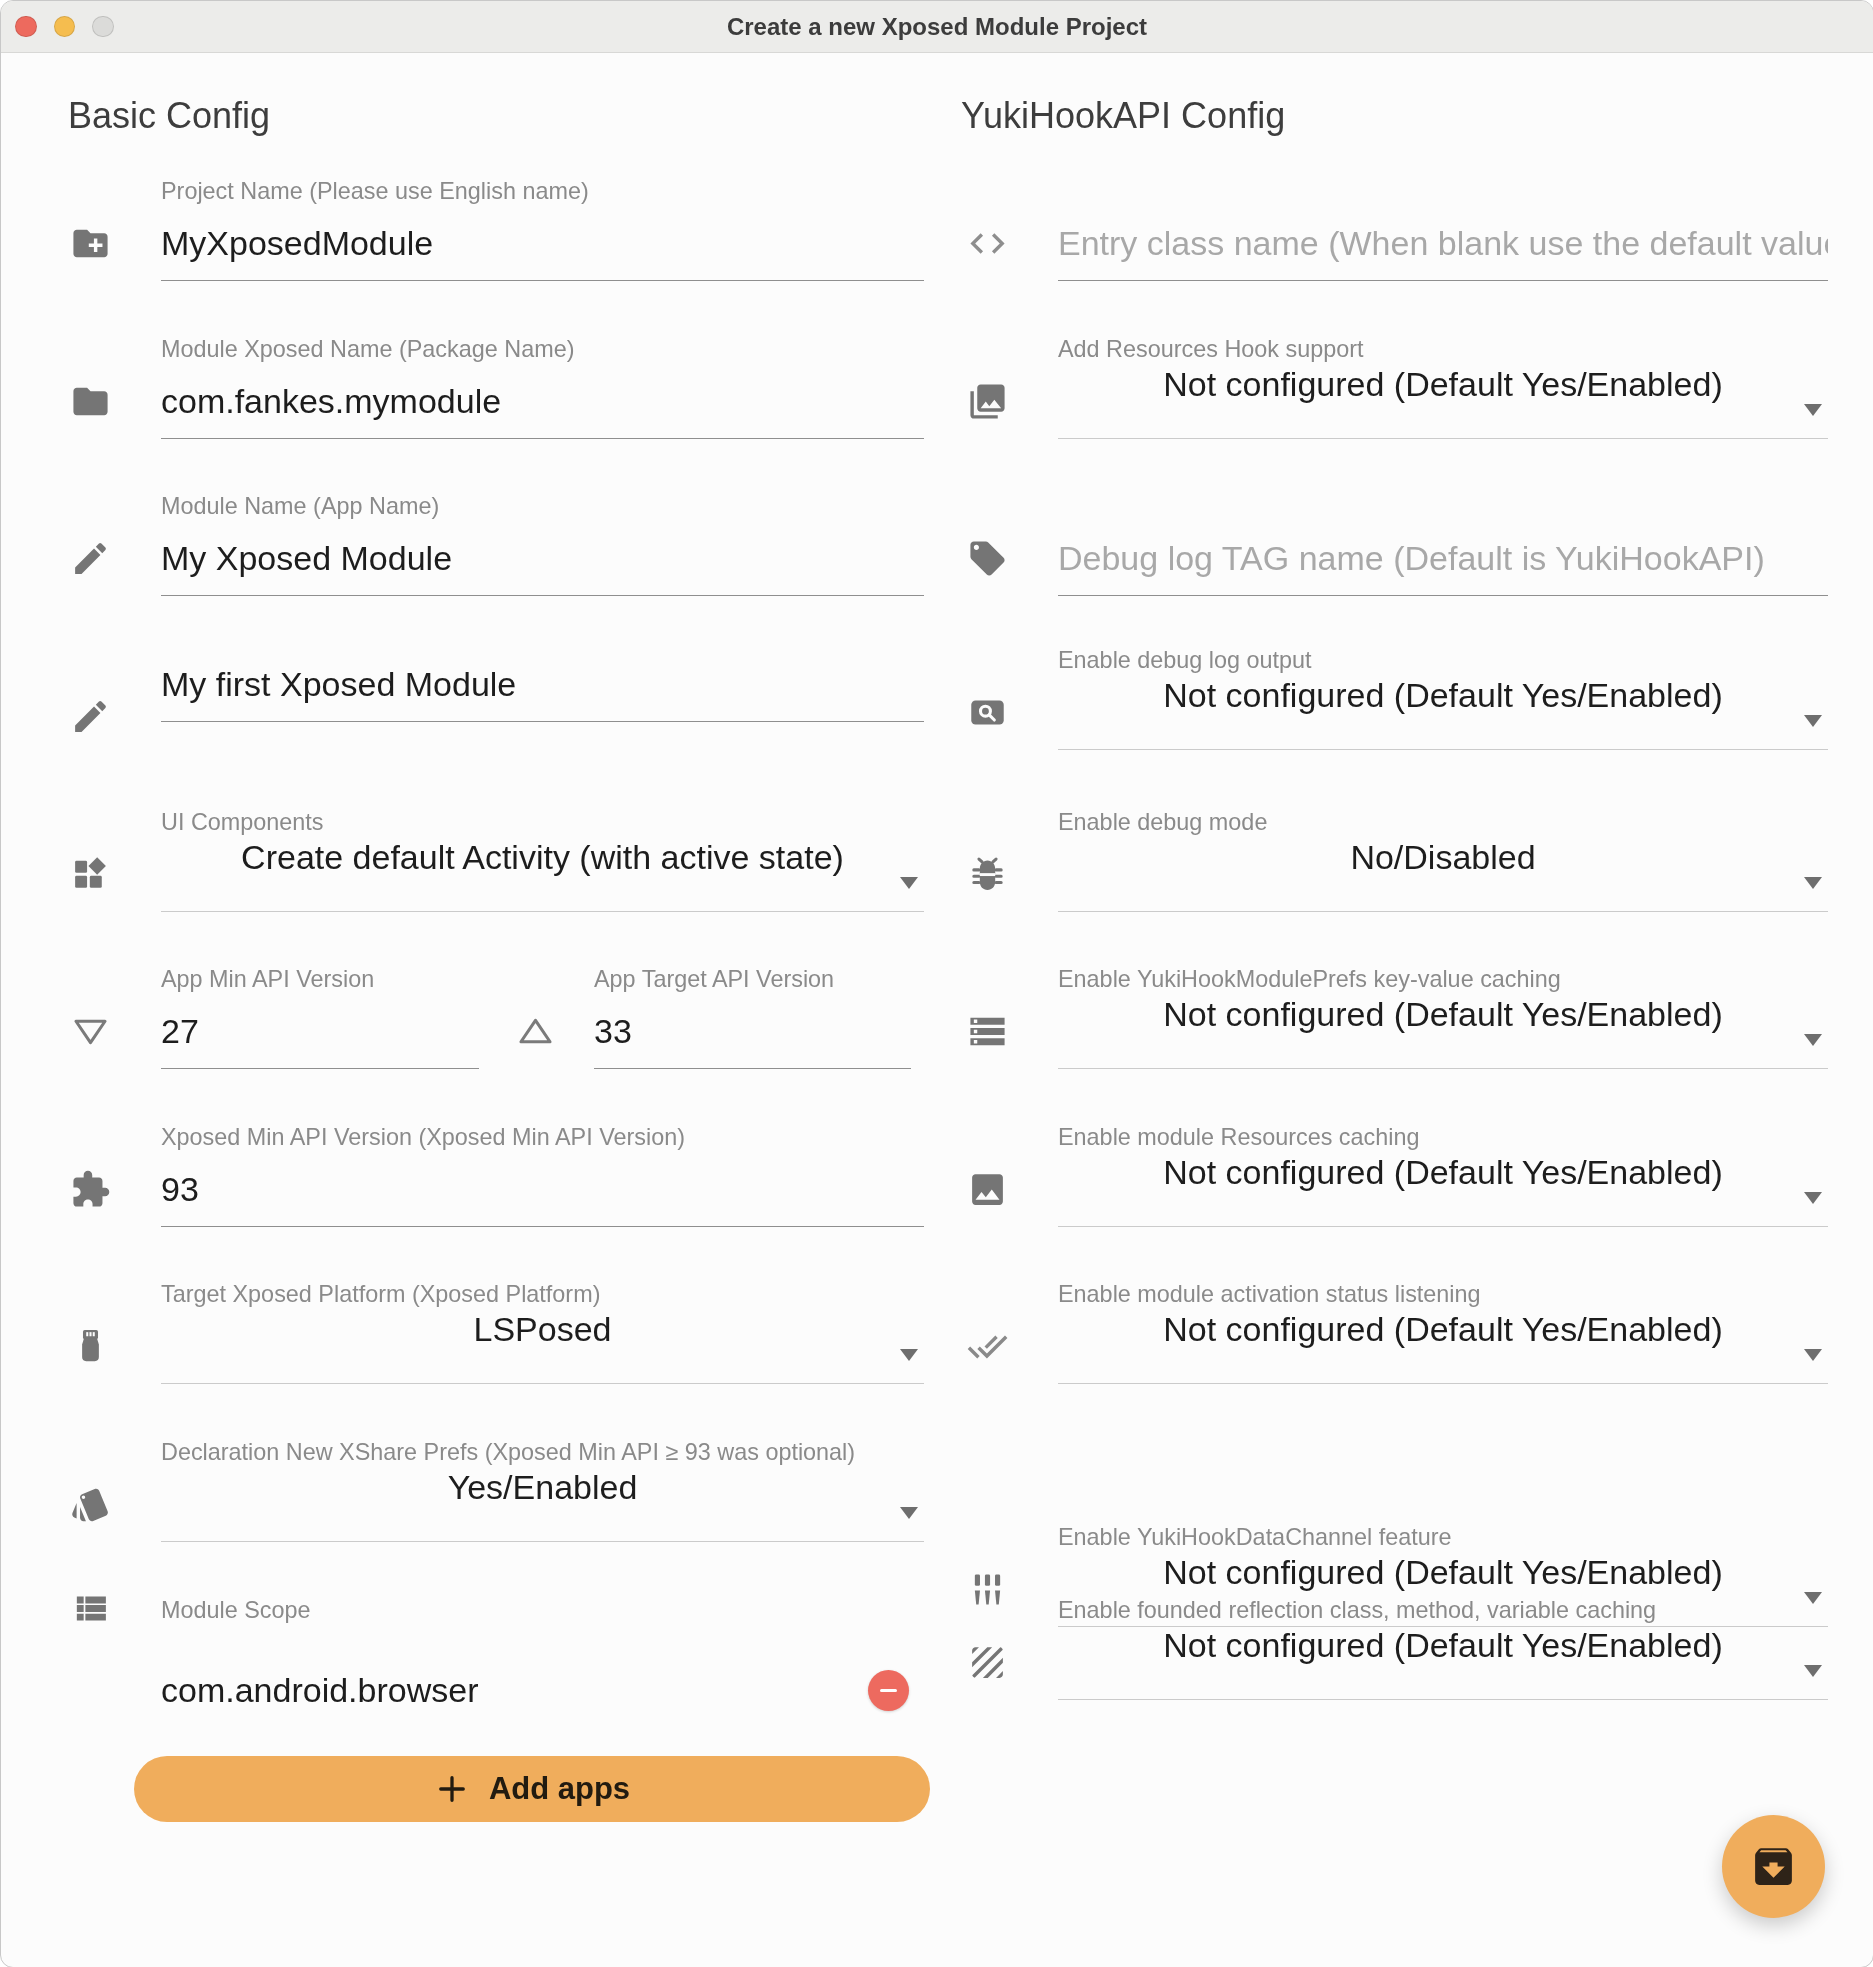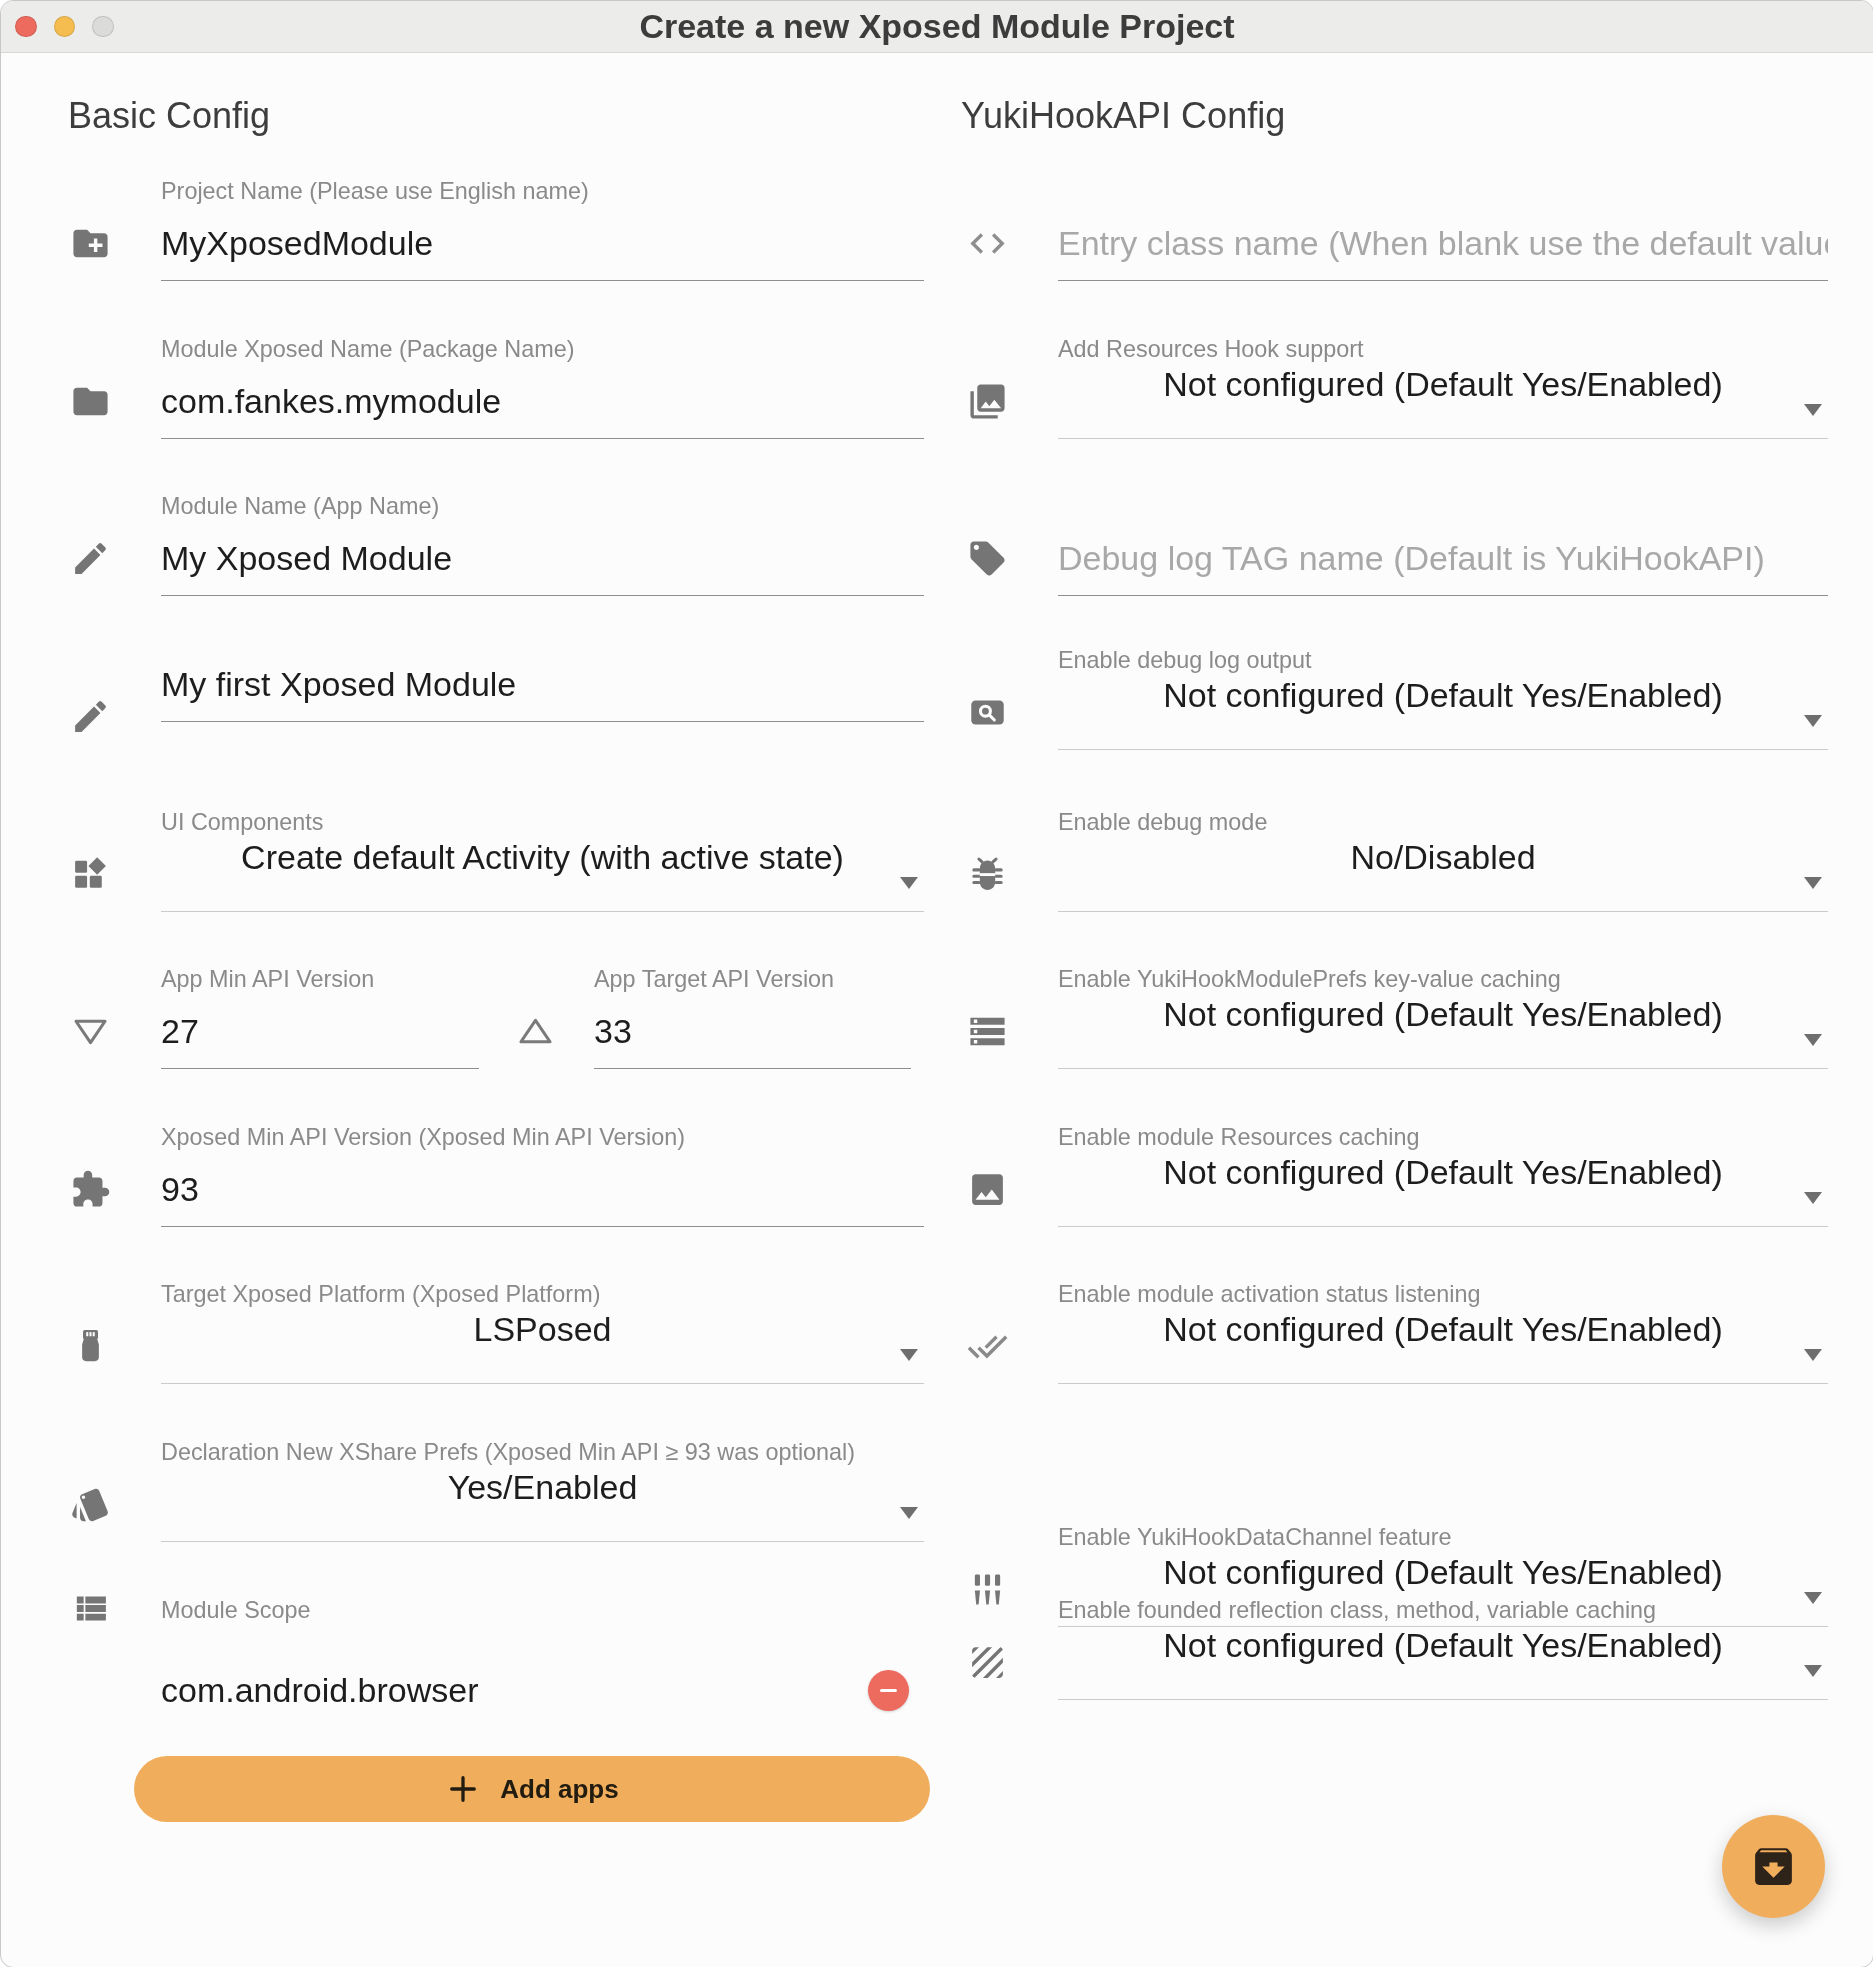--- a/index.html
+++ b/index.html
@@ -3,21 +3,21 @@
 <meta charset="utf-8">
 <style>
   html,body{margin:0;padding:0;background:#ffffff;}
   body{width:1874px;height:1968px;position:relative;overflow:hidden;
        font-family:"Liberation Sans","DejaVu Sans",sans-serif;}
   .window{position:absolute;inset:0;width:1874px;height:1968px;box-sizing:border-box;
           background:#FCFCFC;border:0.9px solid #C8C8C8;border-radius:13px;overflow:hidden;}
   
   .titlebar{position:absolute;top:0;left:0;right:0;height:51px;background:#ECECEA;
             border-bottom:0.9px solid #D8D8D6;display:flex;align-items:center;justify-content:center;}
-  .title{font-size:34px;font-weight:700;color:#3C3C3C;}
+  .title{font-size:24px;font-weight:700;color:#3C3C3C;}
   .lights{position:absolute;left:14px;top:0;height:51px;display:flex;align-items:center;gap:17px;}
   .light{width:21.5px;height:21.5px;border-radius:50%;border:0.9px solid rgba(0,0,0,.12);padding:0;}
   
   .heading{position:absolute;top:92px;font-size:36px;line-height:45px;color:#3D3D3D;}
   
   .col{position:absolute;top:0;bottom:0;}
   .col-left{left:67px;width:856px;}
   .col-right{left:960px;width:867px;}
   .field{position:absolute;left:0;right:0;}
   .ficon{position:absolute;left:1.9px;top:48px;width:41px;height:41px;
@@ -45,21 +45,21 @@
   
   .scope-icon{top:-5.6px;}
   .scope-row{position:absolute;top:61px;left:93px;right:0;height:71px;display:flex;align-items:center;}
   .remove-btn{margin-left:auto;margin-right:15px;width:41px;height:41px;border-radius:50%;
               background:var(--remove,#ED6A5F);border:none;display:flex;align-items:center;
               justify-content:center;cursor:pointer;box-shadow:0 0.9px 2.8px rgba(0,0,0,.18);}
   .remove-bar{width:17px;height:3.7px;border-radius:1.9px;background:#ffffff;}
   .add-btn{position:absolute;top:162px;left:66px;width:796px;height:66px;border-radius:33px;
            background:var(--accent,#F0AD5C);border:none;display:flex;align-items:center;
            justify-content:center;gap:19px;cursor:pointer;font-family:inherit;}
-  .add-label{font-size:26px;font-weight:700;color:#221B10;}
+  .add-label{font-size:31px;font-weight:700;color:#221B10;}
   
   .fab{position:absolute;left:1721px;top:1814px;width:103px;height:103px;border-radius:50%;
        background:var(--accent,#F0AD5C);border:none;display:flex;align-items:center;
        justify-content:center;cursor:pointer;box-shadow:0 7.5px 20.6px rgba(0,0,0,.20);}
   svg{display:block;}
 </style>
 </head>
 <body>
 
 <div class="window">

